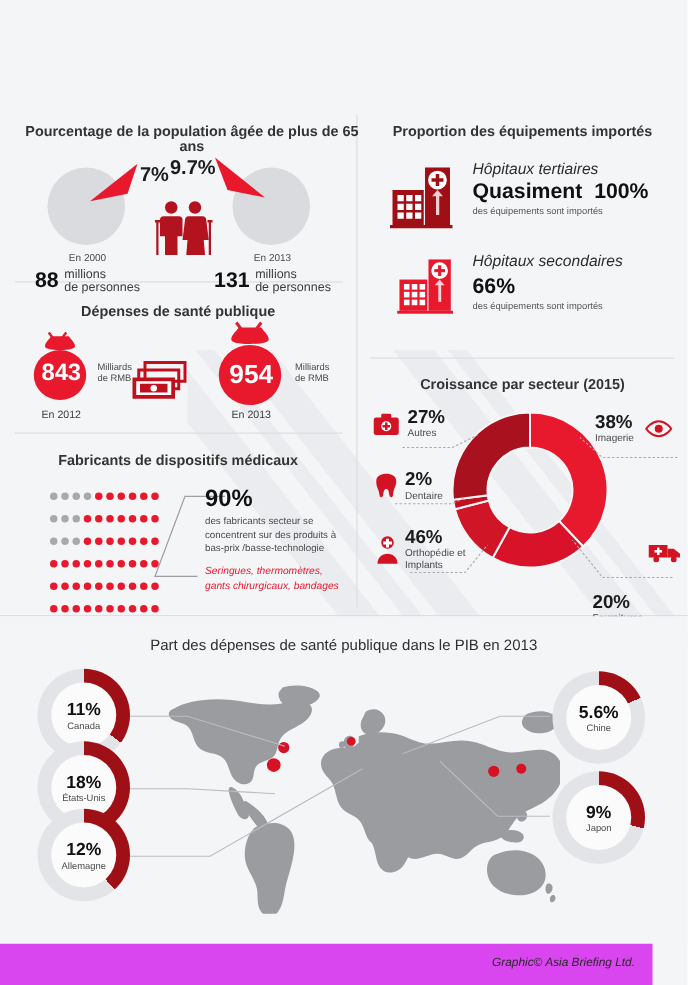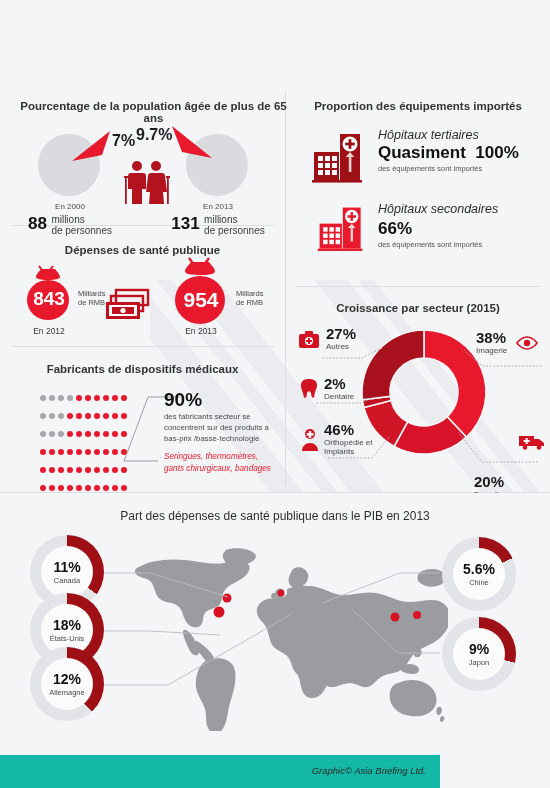--- a/index.html
+++ b/index.html
@@ -71,21 +71,21 @@
 
   
   .s6{position:absolute;left:0;top:493px;width:550px;height:262px;background:#f4f5f7;}
   .s6 .card-title{position:absolute;left:120px;top:16px;width:310px;font-size:12px;font-weight:400;color:#2f2f2f;}
   .gauge{position:absolute;width:74px;height:74px;border-radius:50%;}
   .gauge .hole{position:absolute;left:11px;top:11px;width:52px;height:52px;border-radius:50%;background:#fbfbfc;
     display:flex;flex-direction:column;align-items:center;justify-content:center;}
   .gauge .gp{font-size:14px;font-weight:700;color:#111;line-height:1;}
   .gauge .gn{font-size:7.5px;color:#4a4a4a;margin-top:2px;}
 
-  .footer{position:absolute;left:0;top:755px;width:440px;height:33px;background:#14b8a6;}
+  .footer{position:absolute;left:0;top:755px;width:522px;height:33px;background:#d946ef;}
   .footer .fx{position:absolute;right:14px;top:10px;font-size:9.5px;font-style:italic;color:#2a2a2a;}
 </style>
 </head>
 <body>
 
 <div class="page">
 
 
   <div class="wm" style="left:150px;top:280px;width:400px;height:250px;">
     <i style="left:40px;top:-60px;width:26px;height:330px;"></i>

